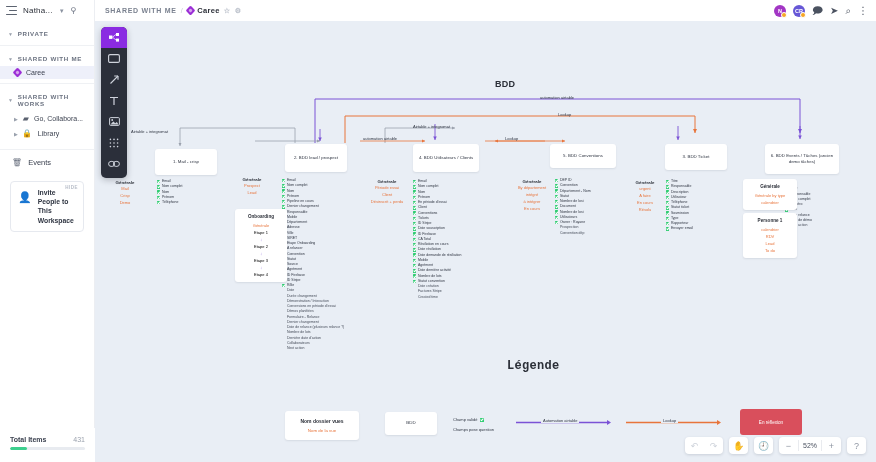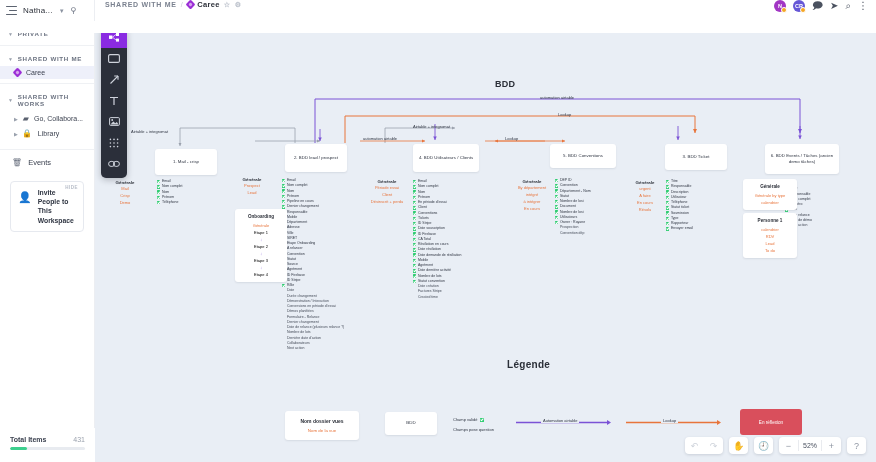--- a/index.html
+++ b/index.html
@@ -2,22 +2,22 @@
 <html><head>
 <meta charset="utf-8">
 <style>
   * { box-sizing: border-box; margin:0; padding:0; }
   html,body { width:876px; height:462px; overflow:hidden;
     font-family:"Liberation Sans", sans-serif; background:#e9eef5; }
 
   .app { position:relative; width:876px; height:462px; background:#ffffff; }
 
   
-  .topbar { position:absolute; left:0; top:0; width:876px; height:33px;
-    background:#fff; display:flex; align-items:flex-start; z-index:30; }
+  .topbar { position:absolute; left:0; top:0; width:876px; height:21px;
+    background:#fff; display:flex; align-items:center; z-index:30; }
   .tb-left { width:95px; height:21px; display:flex; align-items:center; gap:6px; padding-left:6px;
      border-right:1px solid #eceef2;}
   .ham { width:11px; height:9px; position:relative; }
   .ham i { position:absolute; left:0; height:1px; background:#5c6370; border-radius:1px;}
   .ham i:nth-child(1){ top:0; width:11px;}
   .ham i:nth-child(2){ top:4px; width:8px; left:3px;}
   .ham i:nth-child(3){ top:8px; width:11px;}
   .ws-name { font-size:8px; color:#2b2f38; letter-spacing:.2px; }
   .caret { font-size:6px; color:#8b93a1; }
   .pin { font-size:8px; color:#6a7181; }
@@ -79,22 +79,22 @@
     color:#cfd3dc; font-size:10px; }
   .tool.active { background:#8a2be2; color:#fff; border-radius:5px 5px 0 0;}
   .tool svg { display:block; }
 
   
   .node { position:absolute; background:#fff; border-radius:3px; text-align:center;
     font-size:4.4px; color:#2f3542; display:flex; align-items:center; justify-content:center;
     box-shadow:0 1px 2px rgba(40,50,70,.10); line-height:1.45; padding:2px 3px;}
   .bdd-title { position:absolute; font-size:9px; font-weight:bold; color:#2b2f38;
      letter-spacing:.3px;}
-  .legende-title{ position:absolute; font-size:10px; font-weight:bold; color:#2b2f38;
-     letter-spacing:.3px;}
+  .legende-title{ position:absolute; font-size:12px; font-weight:bold; color:#2b2f38;
+     letter-spacing:.3px;font-family:Liberation Mono, monospace;}
 
   .fields { position:absolute; font-size:3.5px; line-height:1.5; color:#2f3542; }
   .fields .f { display:flex; align-items:center; gap:1.5px; white-space:nowrap; }
   .chk { width:3.4px; height:3.4px; background:#2ecc71; border-radius:.5px; flex:0 0 auto;
      position:relative;}
   .chk::after{content:"";position:absolute;left:1px;top:.3px;width:1px;height:1.8px;
      border:solid #fff;border-width:0 .5px .5px 0;transform:rotate(42deg);}
   .fields .plain { padding-left:4.9px; color:#444b58; }
 
   .stack { position:absolute; text-align:center; font-size:4px; line-height:1.7; }

